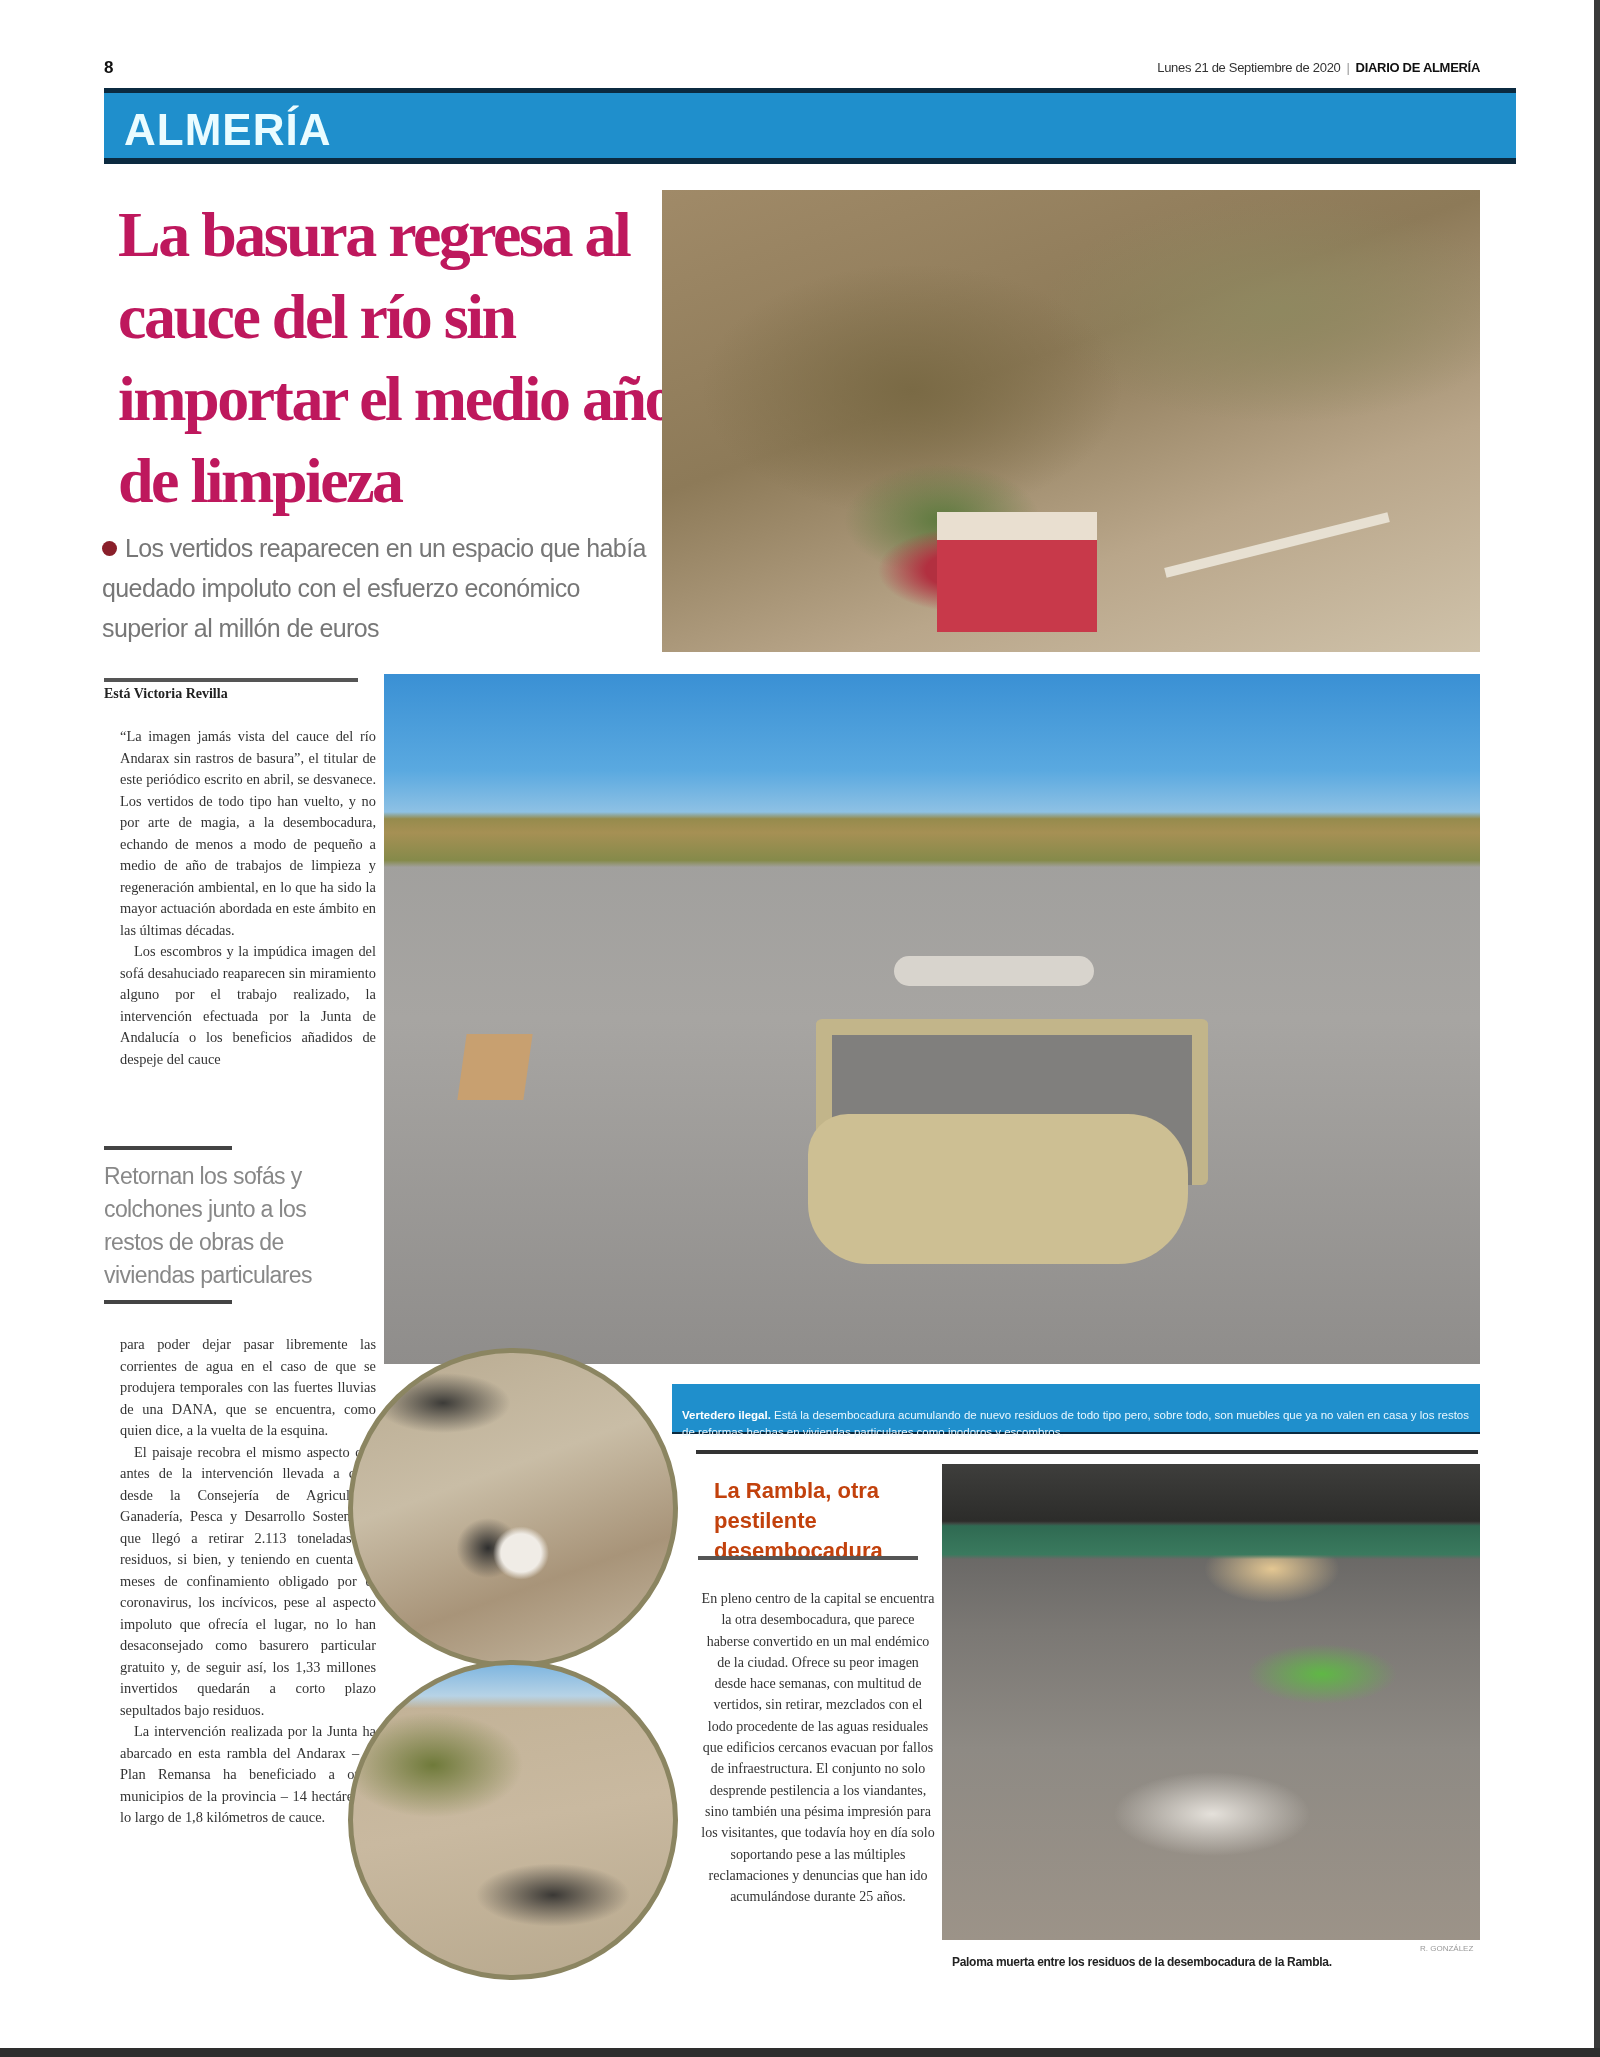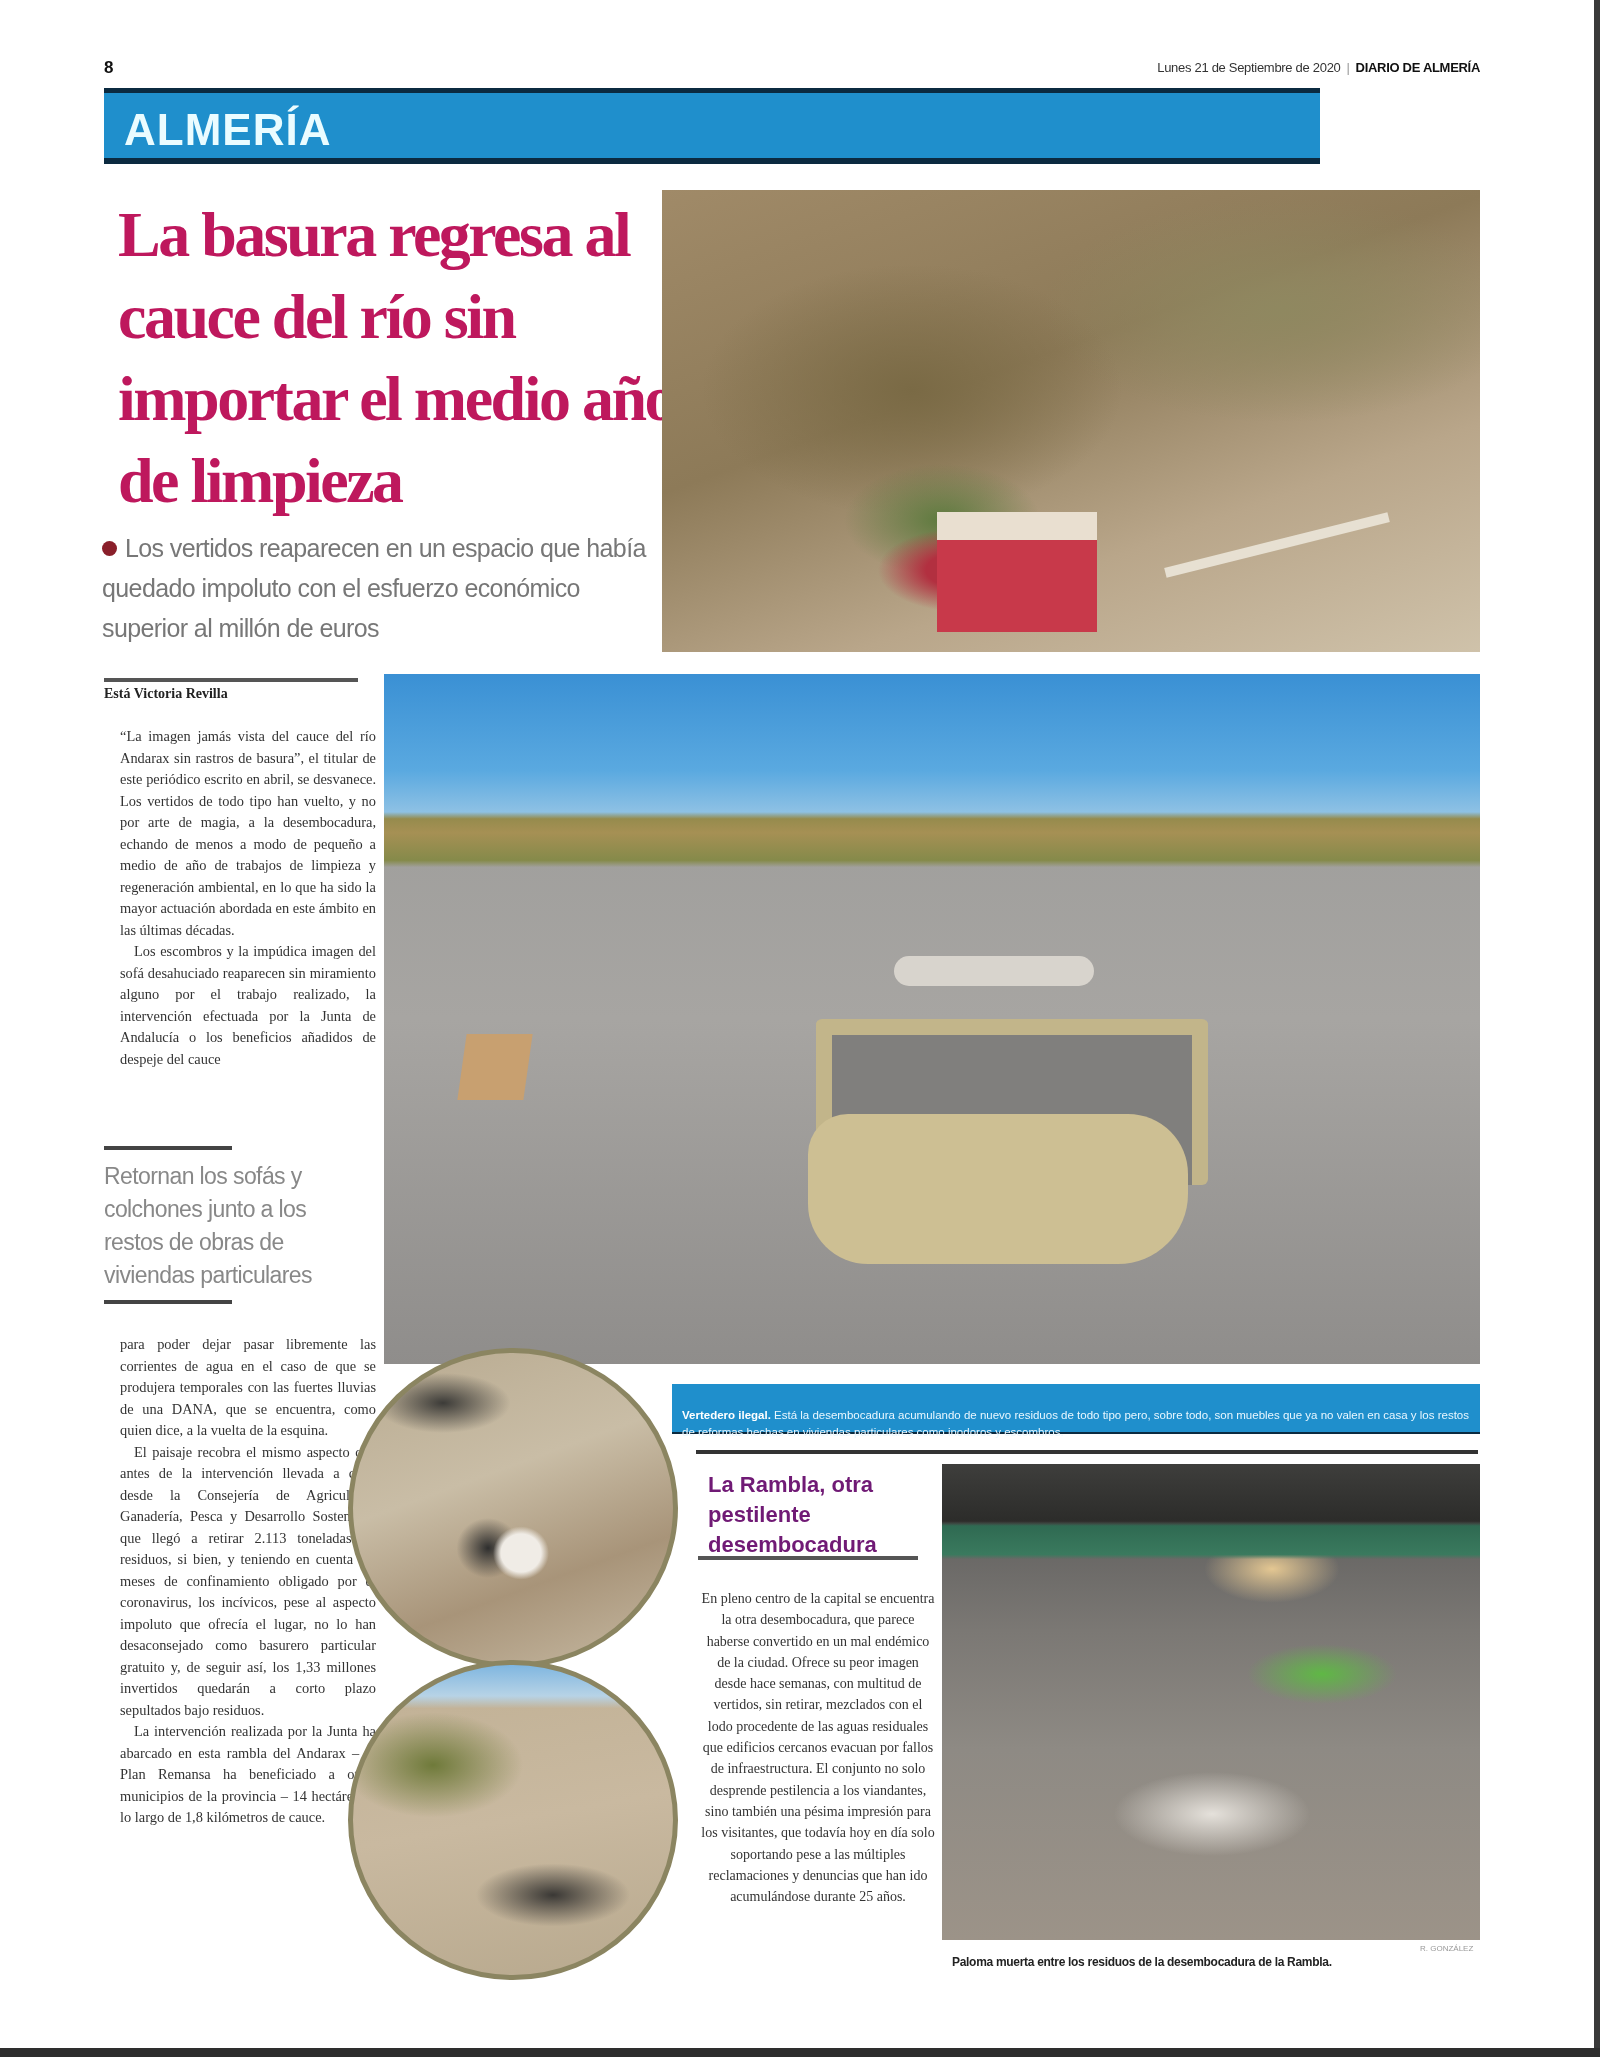--- a/index.html
+++ b/index.html
@@ -10,21 +10,21 @@
   }
   .page-edge-right { position: absolute; left: 1594px; top: 0; width: 6px; height: 2057px; background: #3a3a3a; }
   .page-edge-bottom { position: absolute; left: 0; top: 2048px; width: 1600px; height: 9px; background: #2e2e2e; }
 
   .folio { position: absolute; left: 104px; top: 58px; font: bold 17px "Liberation Sans", sans-serif; color: #111; }
   .dateline { position: absolute; right: 120px; top: 60px; font: 13px "Liberation Sans Narrow", "Liberation Sans", sans-serif; color: #333; letter-spacing: -0.3px; }
   .dateline .sep { color: #999; margin: 0 6px; }
   .dateline .paper { font-weight: bold; color: #111; }
 
   .section-bar {
-    position: absolute; left: 104px; top: 88px; width: 1216px; height: 76px;
+    position: absolute; left: 104px; top: 88px; width: 1412px; height: 76px;
     background: #1f8fcc;
     border-top: 5px solid #0b2a40; border-bottom: 6px solid #0b2a40;
     box-sizing: border-box;
   }
   .section-bar .label {
     position: absolute; left: 20px; top: 12px;
     font: bold 44px "Liberation Sans", sans-serif; color: #eafcff;
     letter-spacing: 1px;
   }
 
@@ -98,21 +98,21 @@
   }
 
   .caption-bar {
     position: absolute; left: 672px; top: 1384px; width: 808px; height: 50px;
     background: #1f8fcc; border-bottom: 2px solid #0b2a40; box-sizing: border-box;
     padding: 23px 10px; font: 11.5px/17px "Liberation Sans", sans-serif; color: #e8f7ff;
   }
   .caption-bar .lead { font-weight: bold; color: #fff; }
 
   .side-rule-top { position: absolute; left: 696px; top: 1450px; width: 782px; height: 4px; background: #333; }
-  .side-title { position: absolute; left: 698px; top: 1460px; width: 230px; font: bold 22px/30px "Liberation Sans", sans-serif; color: #701a75; margin: 10px; }
+  .side-title { position: absolute; left: 698px; top: 1460px; width: 230px; font: bold 22px/30px "Liberation Sans", sans-serif; color: #c2410c; margin: 16px; }
   .side-rule-bottom { position: absolute; left: 698px; top: 1556px; width: 220px; height: 4px; background: #555; }
   .col-side { left: 684px; top: 1572px; width: 236px; height: 405px; overflow: hidden; text-align: center; font: 14px/21.3px "Liberation Serif", serif; }
 
   .photo-rambla {
     left: 942px; top: 1464px; width: 538px; height: 476px;
     background:
       linear-gradient(180deg, #3e3e3c 0%, #2c2c2a 12%, transparent 13%),
       linear-gradient(180deg, transparent 12%, #2f6a52 13%, #3a7a5e 19%, transparent 20%),
       radial-gradient(ellipse 90px 45px at 330px 105px, #e4c792 0%, transparent 75%),
       radial-gradient(ellipse 100px 40px at 380px 210px, #5fb845 0%, transparent 75%),

